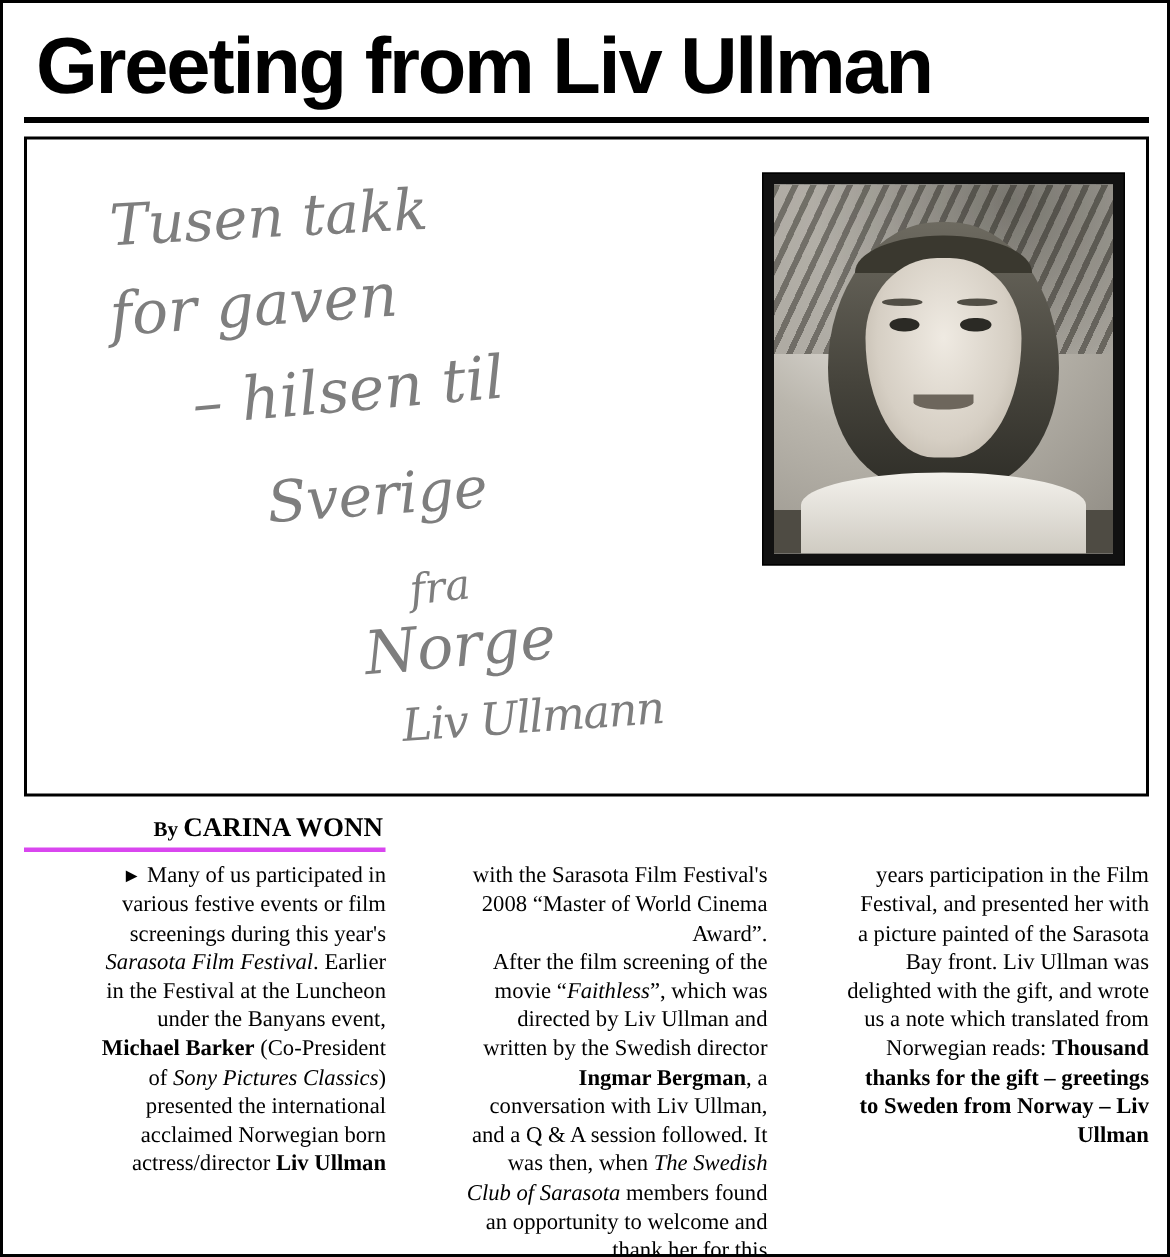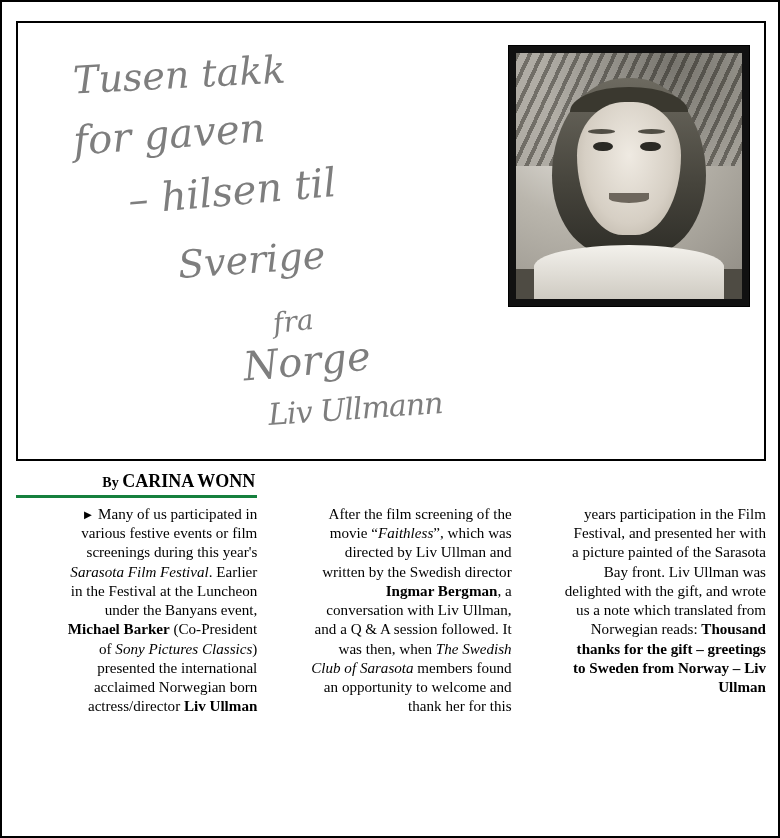--- a/index.html
+++ b/index.html
@@ -154,21 +154,21 @@
   .byline-cell {
     width: 243px;
     margin-right: 13px;
   }
   .byline {
     font-family: "Liberation Serif", serif;
     font-weight: bold;
     font-size: 18px;
     text-align: right;
     padding: 2px 2px 3px 0;
-    border-bottom: 3px solid #15803d;
+    border-bottom: 3px solid #d946ef;
   }
   .byline .by-small { font-size: 14px; }
   .spacer-cell { width: 243px; margin-right: 13px; }
   .spacer-cell.last { margin-right: 0; }
 
   .columns {
     display: flex;
     margin-top: 7px;
   }
   .col {
@@ -186,20 +186,23 @@
   .arrow { font-size: 13px; }
   em { font-style: italic; }
   b { font-weight: bold; }
 </style>
 </head>
 <body>
 
 <div class="page">
   <div class="inner">
 
+    <div class="headline-wrap">
+      <div class="headline">Greeting from Liv Ullman</div>
+    </div>
 
     <div class="panel">
       <div class="note-area">
         <div class="handwriting hw1">Tusen takk</div>
         <div class="handwriting hw2">for gaven</div>
         <div class="handwriting hw3">– hilsen til</div>
         <div class="handwriting hw4">Sverige</div>
         <div class="handwriting hw5">fra</div>
         <div class="handwriting hw6">Norge</div>
         <div class="handwriting hw7">Liv Ullmann</div>
@@ -231,20 +234,21 @@
       </div>
       <div class="spacer-cell"></div>
       <div class="spacer-cell last"></div>
     </div>
 
     <div class="columns">
       <div class="col" id="col-0">
           <p><span class="arrow">►</span><span> Many of us participated in various festive events or film screenings during this year's </span><em>Sarasota Film Festival</em><span>. Earlier in the Festival at the Luncheon under the Banyans event, </span><b>Michael Barker</b><span> (Co-President of </span><em>Sony Pictures Classics</em><span>) presented the international acclaimed Norwegian born actress/director </span><b>Liv Ullman</b></p>
         </div>
       <div class="col" id="col-1">
+          <p><span>with the Sarasota Film Festival's 2008 “Master of World Cinema Award”.</span></p>
           <p class="indent"><span>After the film screening of the movie “</span><em>Faithless</em><span>”, which was directed by Liv Ullman and written by the Swedish director </span><b>Ingmar Bergman</b><span>, a conversation with Liv Ullman, and a Q &amp; A session followed. It was then, when </span><em>The Swedish Club of Sarasota</em><span> members found an opportunity to welcome and thank her for this</span></p>
         </div>
       <div class="col last" id="col-2">
           <p><span>years participation in the Film Festival, and presented her with a picture painted of the Sarasota Bay front. Liv Ullman was delighted with the gift, and wrote us a note which translated from Norwegian reads: </span><b>Thousand thanks for the gift – greetings to Sweden from Norway – Liv Ullman</b></p>
         </div>
     </div>
 
   </div>
 </div>
 

